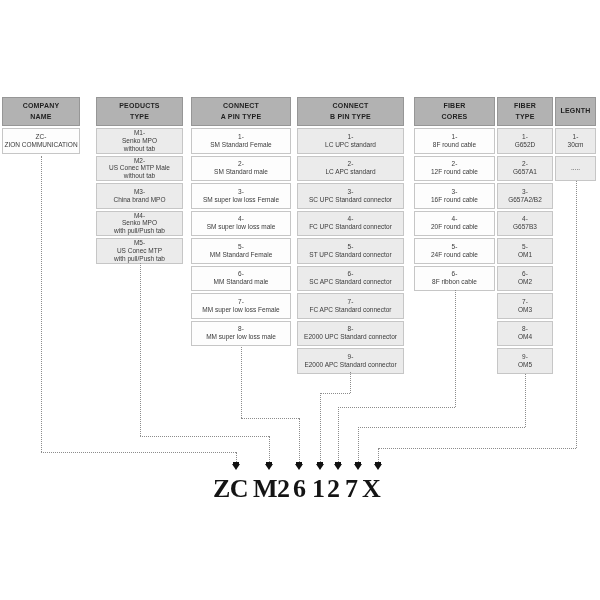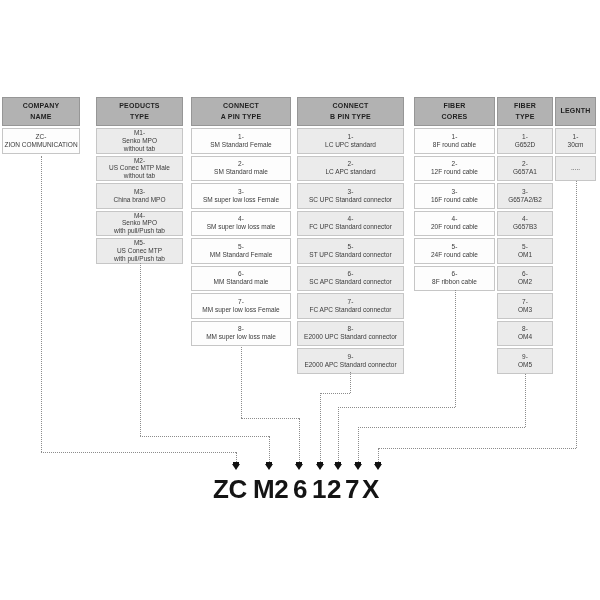--- a/index.html
+++ b/index.html
@@ -37,21 +37,21 @@
   .arrow{
     position:absolute;width:0;height:0;top:464px;
     border-left:4px solid transparent;border-right:4px solid transparent;
     border-top:6px solid #111;
   }
   .arrow::before{
     content:"";position:absolute;left:-3px;top:-8px;width:6px;height:2px;background:#111;
   }
   .code-seg{
     position:absolute;top:474px;font-size:26px;font-weight:bold;color:#141414;
-    font-family:Liberation Sans, sans-serif;letter-spacing:-.5px;
+    font-family:Liberation Serif, serif;letter-spacing:-.5px;
   }
   
   .t1a{left:41px;top:156px;height:296px;}
   .t1b{left:41px;top:452px;width:195px;}
   .t1c{left:236px;top:452px;height:12px;}
   .a1{left:232px;}
   
   .t2a{left:140px;top:263px;height:173px;}
   .t2b{left:140px;top:436px;width:129px;}
   .t2c{left:269px;top:436px;height:28px;}

